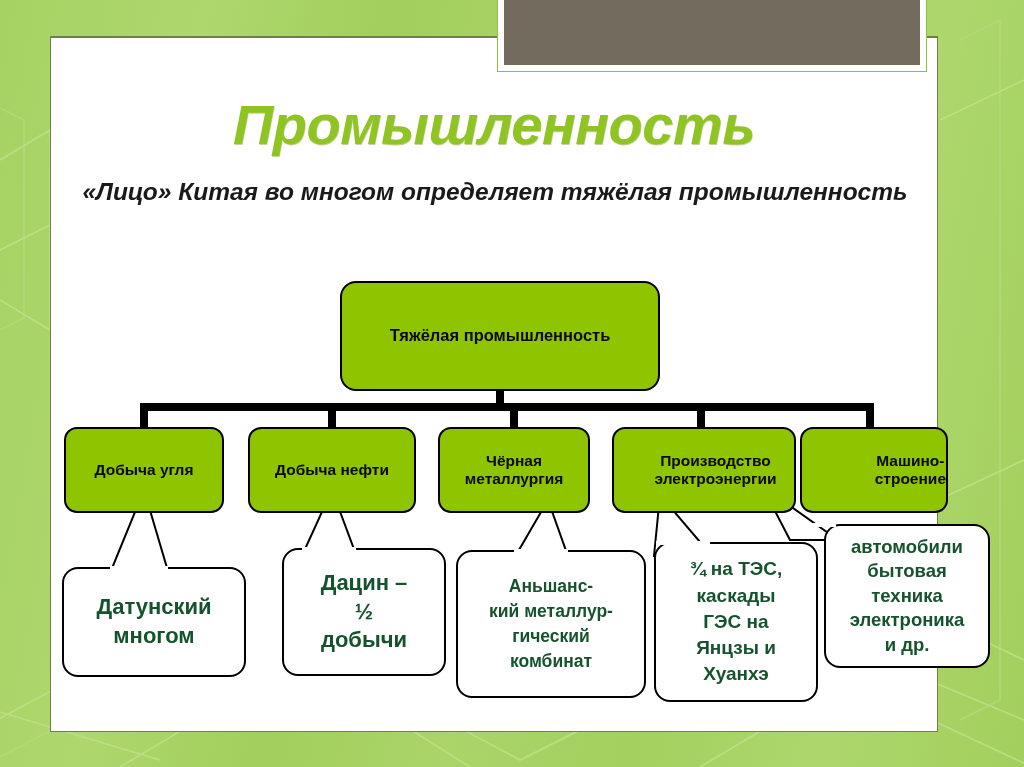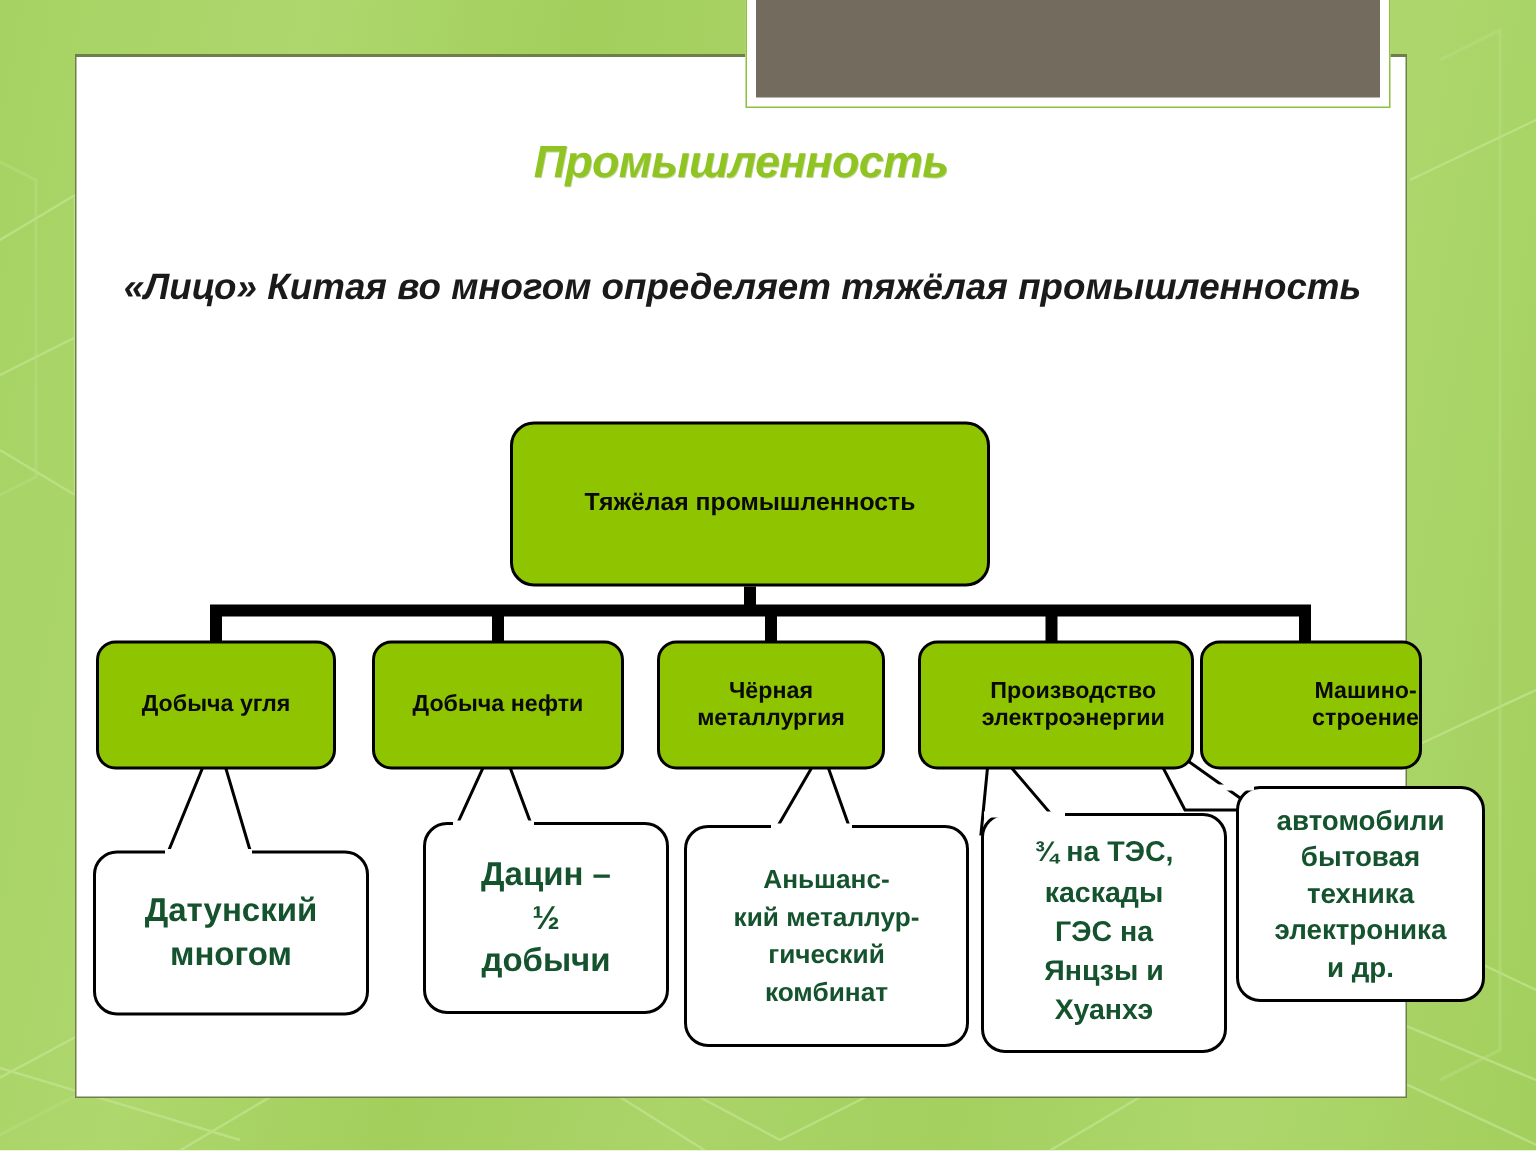--- a/index.html
+++ b/index.html
@@ -56,21 +56,21 @@
     width: 100%; height: 100%;
     background: #736c5e;
   }
 
   
   #title {
     position: absolute;
     left: 50px; top: 92px;
     width: 888px;
     text-align: center;
-    font-size: 30px;
+    font-size: 56px;
     font-weight: bold;
     font-style: italic;
     letter-spacing: -0.5px;
     color: #8fc423;
     text-shadow: 0.5px 0.5px 0 rgba(120,160,30,0.45);
   }
 
   
   #subtitle {
     position: absolute;

